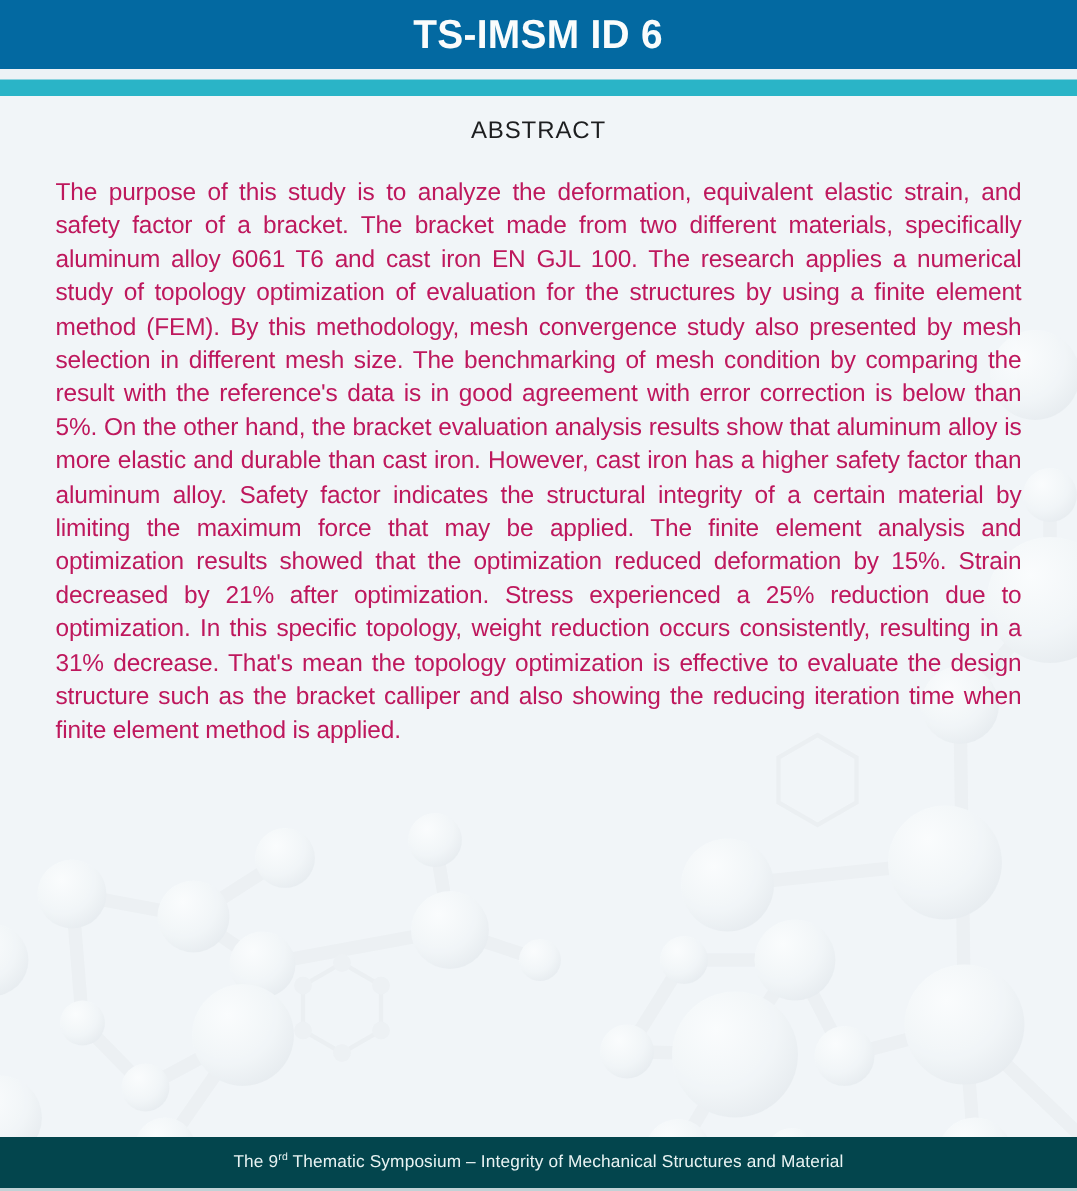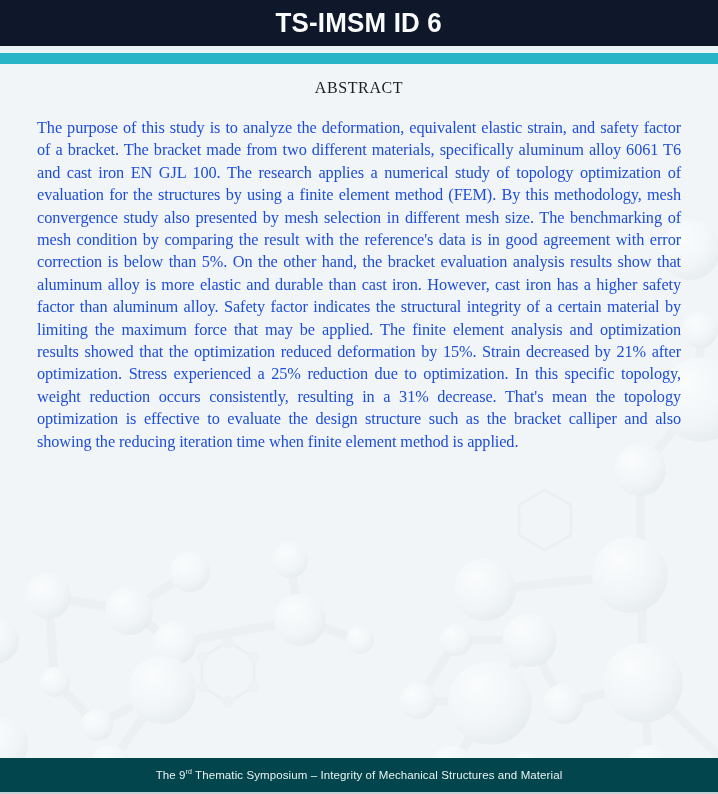--- a/index.html
+++ b/index.html
@@ -10,21 +10,21 @@
   .poster{
     position:relative;
     width:718px;height:794px;
     margin:0 auto;
     background:#f1f5f8;
     overflow:hidden;
   }
   
   .header-bar{
     position:absolute;top:0;left:0;right:0;height:46px;
-    background:#0f172a;
+    background:#0369a1;
     display:flex;align-items:center;justify-content:center;
     z-index:3;
   }
   .header-bar h1{
     margin:0;color:#fafcfc;
     font-size:27px;font-weight:bold;
     letter-spacing:0.2px;
     transform:scaleX(0.96);
   }
   .stripe-white{
@@ -34,36 +34,36 @@
   .stripe-cyan{
     position:absolute;top:53px;left:0;right:0;height:11px;
     background:#2ab4c7;z-index:3;
   }
   
   .molecules{
     position:absolute;inset:0;z-index:1;pointer-events:none;
   }
   
   .content{
-    position:absolute;top:64px;left:0;right:0;z-index:2;font-family:Liberation Serif, serif;
+    position:absolute;top:64px;left:0;right:0;z-index:2;
   }
   .abstract-heading{
     margin:15px 0 0 0;
     text-align:center;
     font-size:16px;font-weight:normal;
     letter-spacing:0.6px;
     color:#1d1e20;
   }
   .abstract-body{
     margin:20px 37px 0 37px;
     font-size:16.3px;
     line-height:22.4px;
     letter-spacing:-0.1px;
     text-align:justify;
-    color:#1d4ed8;
+    color:#be185d;
   }
   
   .footer-bar{
     position:absolute;left:0;right:0;bottom:2px;height:34px;
     background:#03454d;
     display:flex;align-items:center;justify-content:center;
     z-index:3;
   }
   .footer-text{
     color:#e9f3f3;

